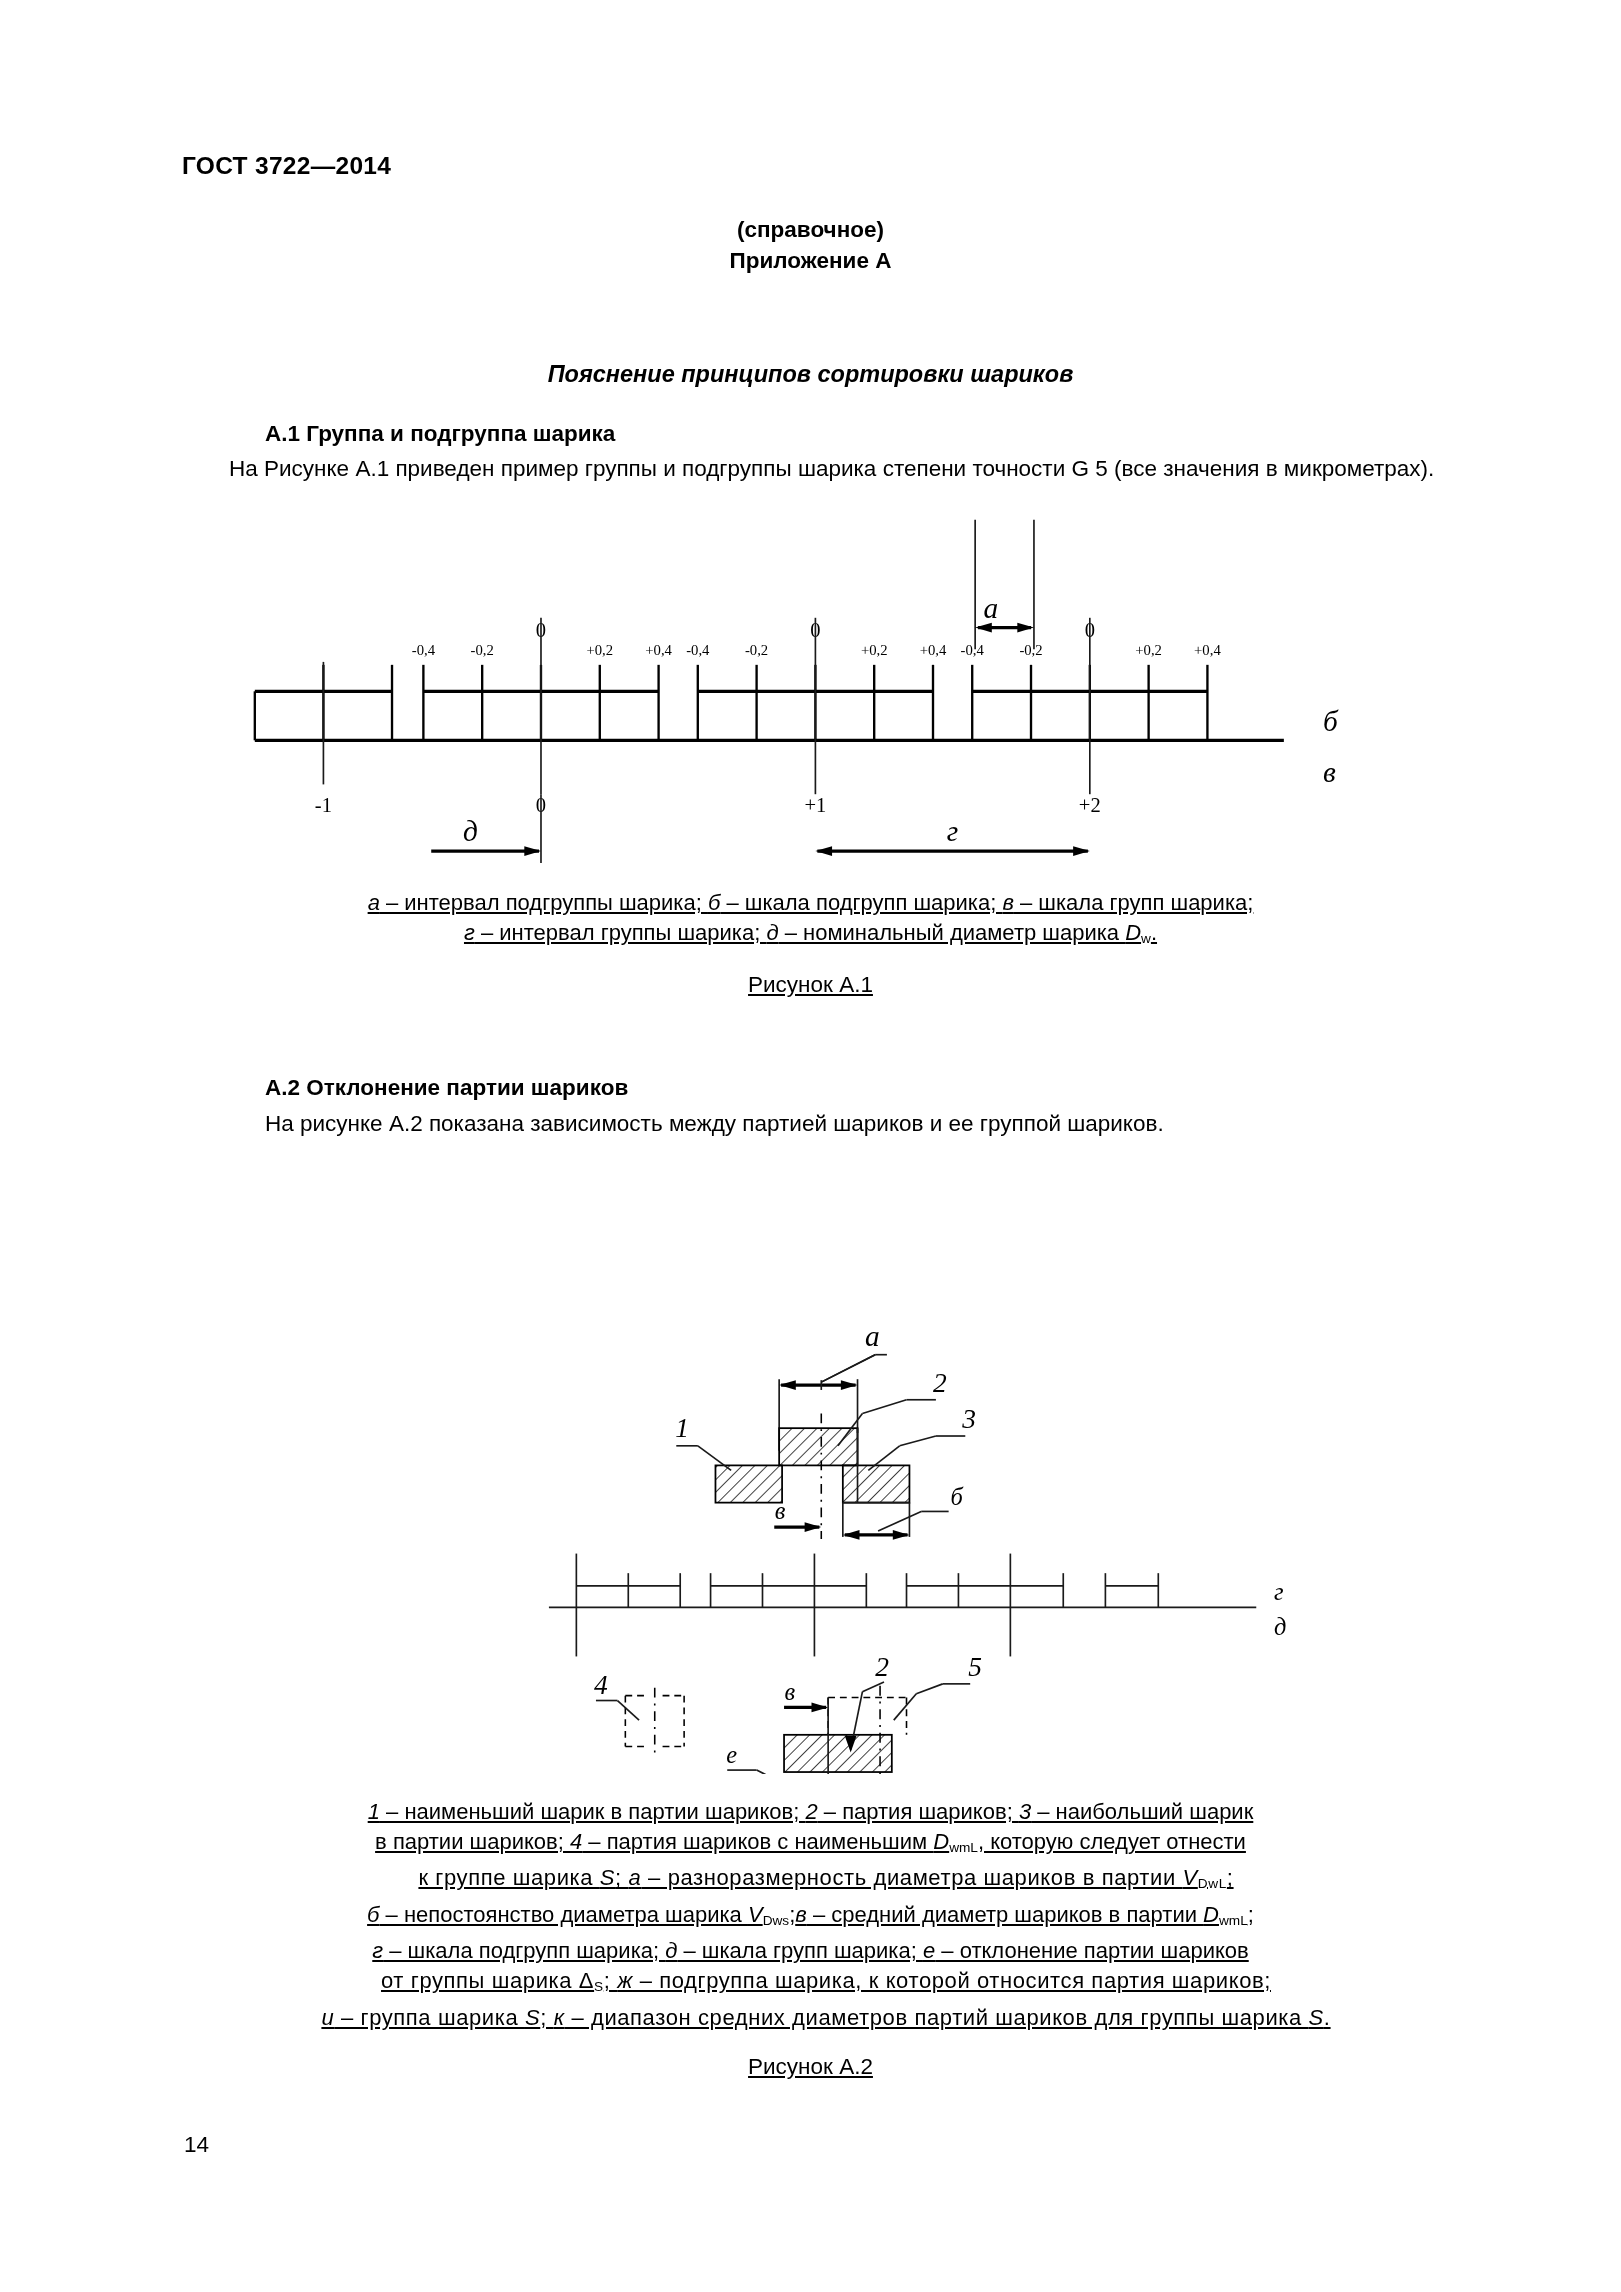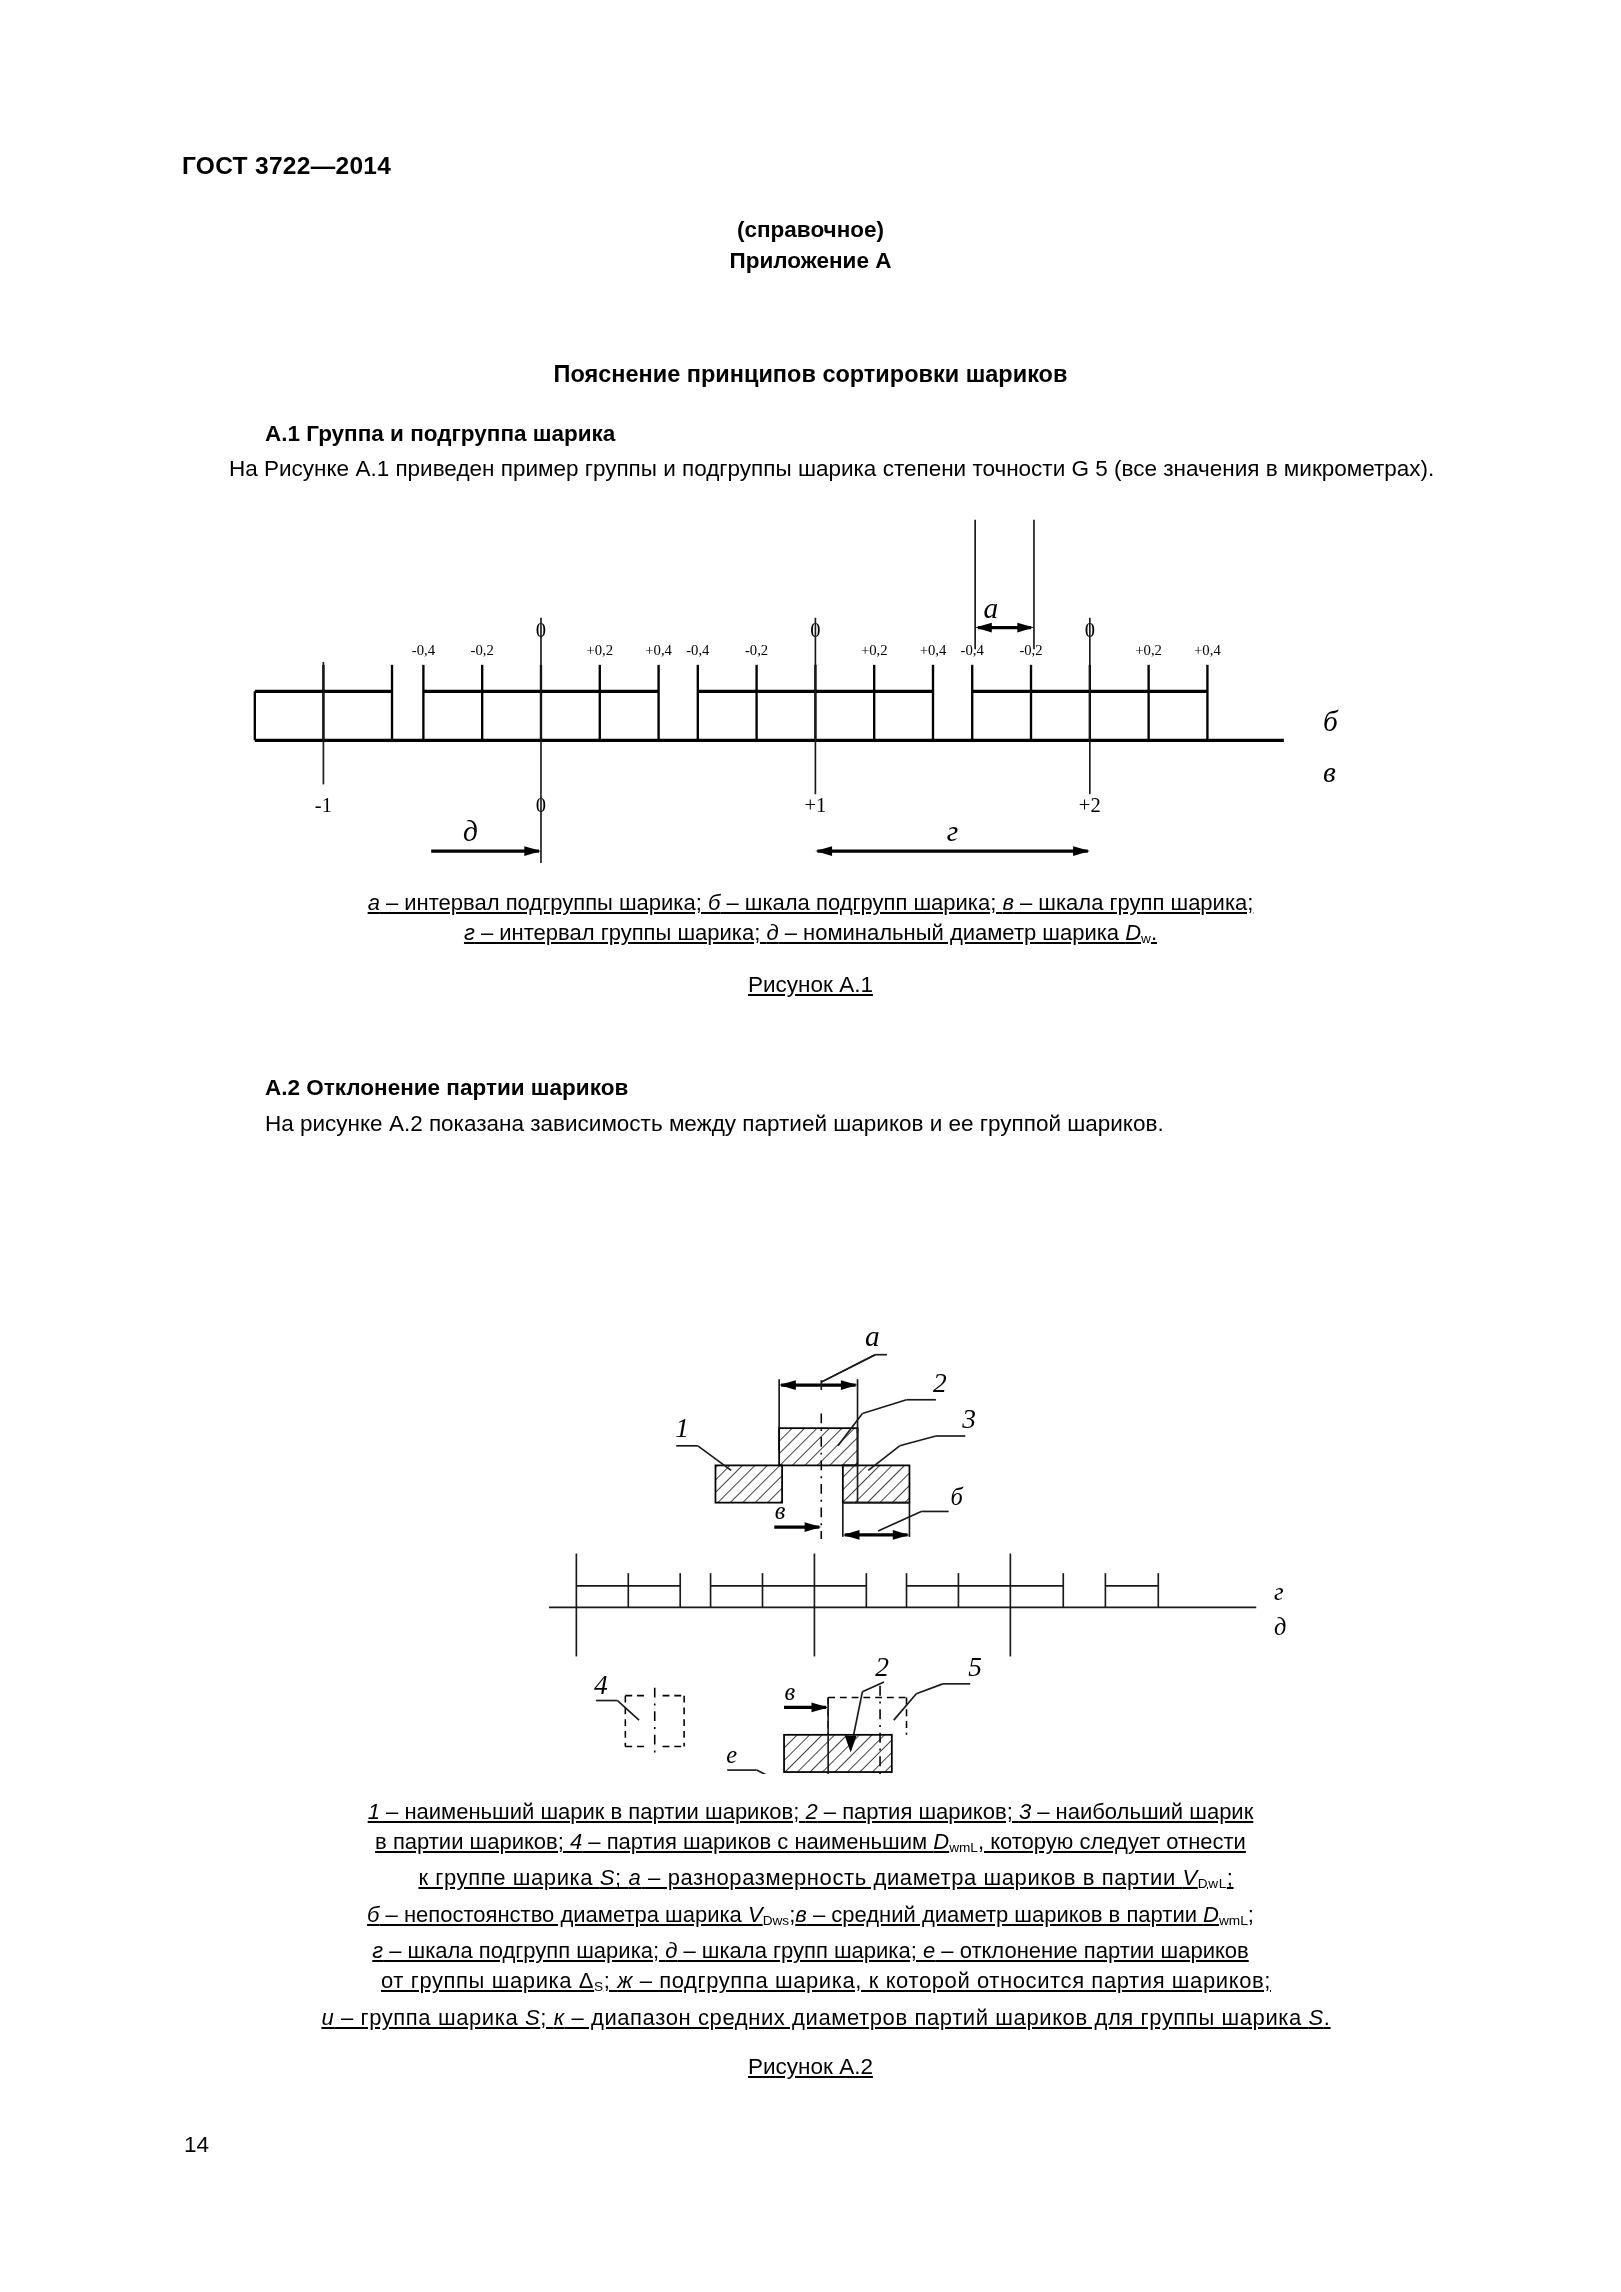--- a/index.html
+++ b/index.html
@@ -35,20 +35,21 @@
     font-weight: bold;
     line-height: 31px;
   }
   .sort-heading {
     position: absolute;
     left: 0; top: 361px;
     width: 1621px;
     text-align: center;
     font-size: 23.5px;
     font-weight: bold;
+    font-style: italic;
   }
   
   .sec-head {
     position: absolute;
     font-size: 22.5px;
     font-weight: bold;
   }
   .sec-head.a1 { left: 265px; top: 421px; }
   .sec-head.a2 { left: 265px; top: 1075px; }
 

